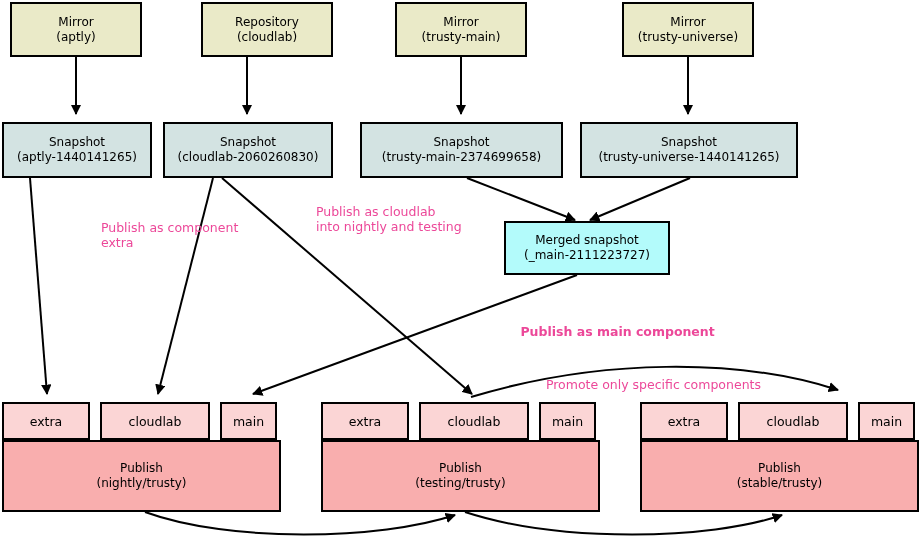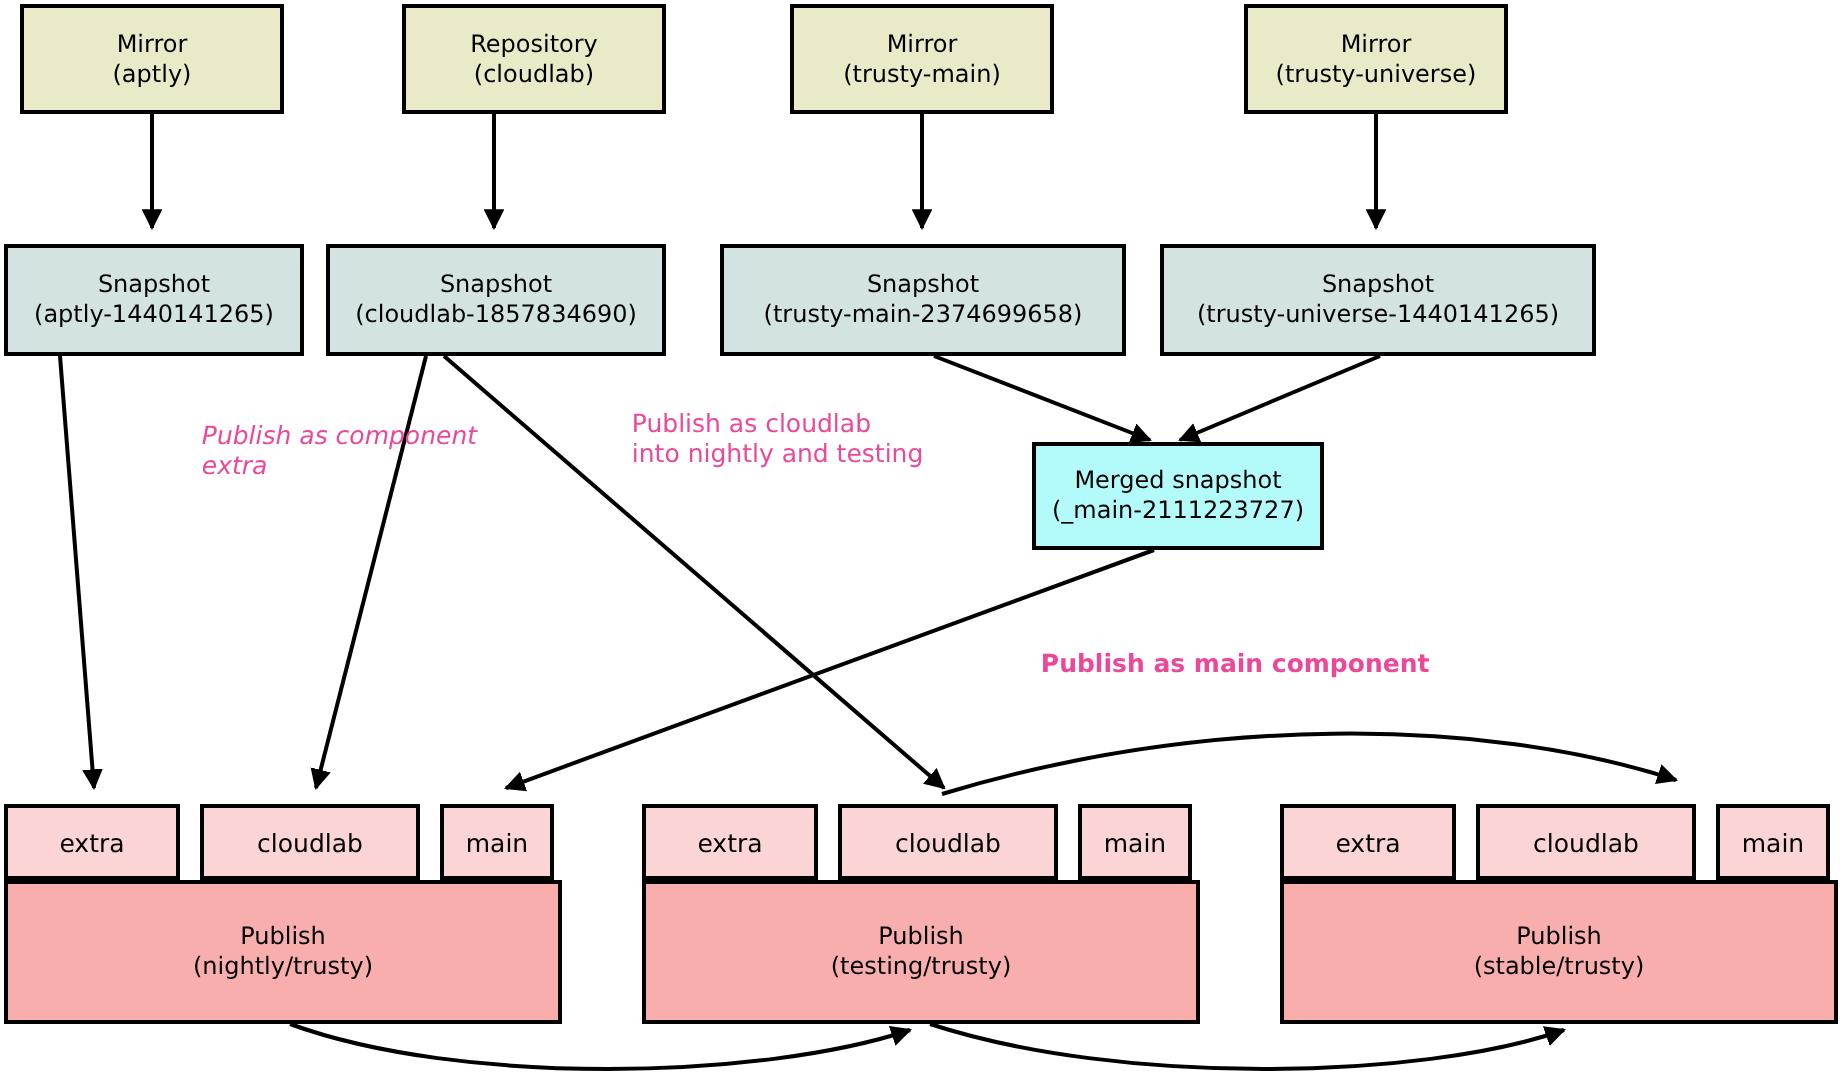--- a/index.html
+++ b/index.html
@@ -114,34 +114,34 @@
     <span>(trusty-universe)</span>
   </div>
 
   <div class="node snapshot" style="left:2px; top:122px; width:150px; height:56px;">
     <span>Snapshot</span>
     <span>(aptly-1440141265)</span>
   </div>
 
   <div class="node snapshot" style="left:163px; top:122px; width:170px; height:56px;">
     <span>Snapshot</span>
-    <span>(cloudlab-1857834690)</span>
+    <span>(cloudlab-2060260830)</span>
   </div>
 
   <div class="node snapshot" style="left:360px; top:122px; width:203px; height:56px;">
     <span>Snapshot</span>
     <span>(trusty-main-2374699658)</span>
   </div>
 
   <div class="node snapshot" style="left:580px; top:122px; width:218px; height:56px;">
     <span>Snapshot</span>
     <span>(trusty-universe-1440141265)</span>
   </div>
 
-  <div class="node merged" style="left:516px; top:221px; width:146px; height:54px;">
+  <div class="node merged" style="left:504px; top:221px; width:166px; height:54px;">
     <span>Merged snapshot</span>
     <span>(_main-2111223727)</span>
   </div>
 
   <div class="node component" style="left:2px; top:402px; width:88px; height:38px;">
     <span>extra</span>
   </div>
   <div class="node component" style="left:100px; top:402px; width:110px; height:38px;">
     <span>cloudlab</span>
   </div>
@@ -174,34 +174,37 @@
     <span>cloudlab</span>
   </div>
   <div class="node component" style="left:858px; top:402px; width:57px; height:38px;">
     <span>main</span>
   </div>
   <div class="node publish" style="left:640px; top:440px; width:279px; height:72px;">
     <span>Publish</span>
     <span>(stable/trusty)</span>
   </div>
 
-  <div class="edge-label" style="left:85px; top:195px;font-style:italic;">
+  <div class="edge-label" style="left:85px; top:205px;">
     <span>Publish as component</span>
     <span>extra</span>
   </div>
 
   <div class="edge-label" style="left:300px; top:189px;">
     <span>Publish as cloudlab</span>
     <span>into nightly and testing</span>
   </div>
 
   <div class="edge-label" style="left:503px; top:309px;font-weight:bold;">
     <span>Publish as main component</span>
   </div>
 
+  <div class="edge-label" style="left:530px; top:362px;">
+    <span>Promote only specific components</span>
+  </div>
 
   <div class="edge-label" style="left:221px; top:529px;">
     
   </div>
 
   <div class="edge-label" style="left:541px; top:529px;">
     
   </div>
 
 </div>

